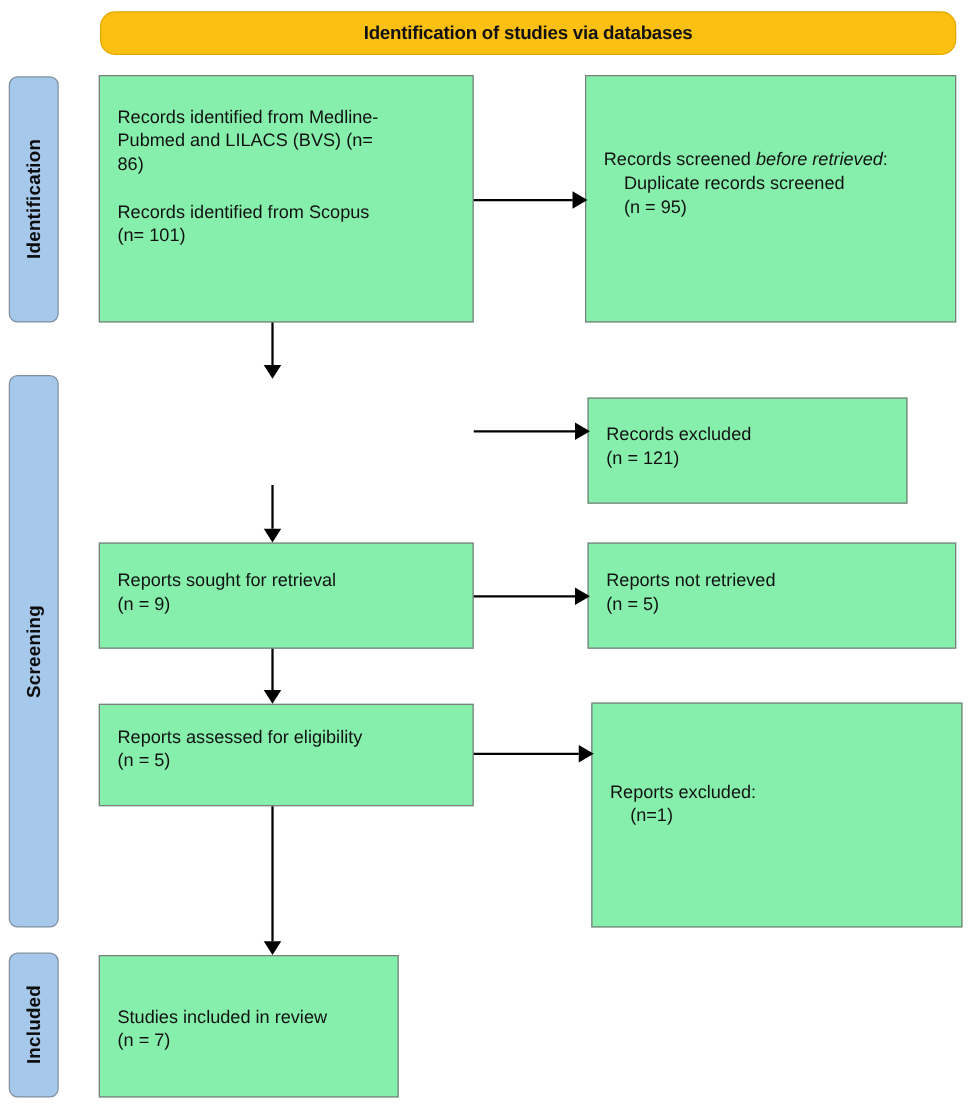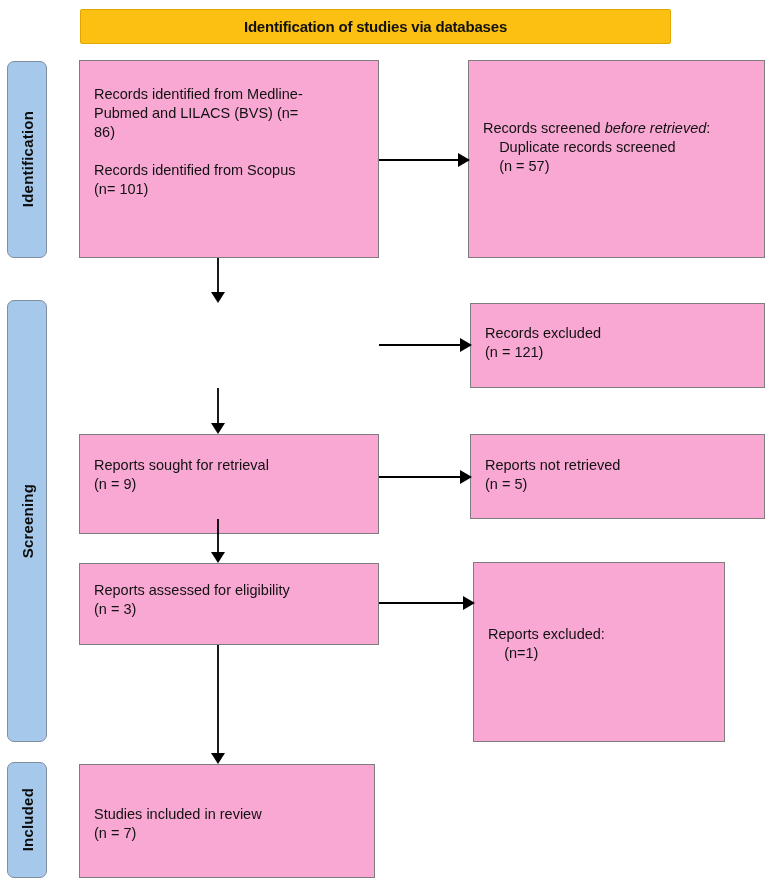--- a/index.html
+++ b/index.html
@@ -18,25 +18,25 @@
     height: 887px;
     background: #ffffff;
     overflow: hidden;
   }
 
   
   .banner {
     position: absolute;
     left: 80px;
     top: 9px;
-    width: 591px;
+    width: 685px;
     height: 35px;
     background: #FBC011;
     border: 1px solid #e0a800;
-    border-radius: 2px;
+    border-radius: 12px;
     display: flex;
     align-items: center;
     justify-content: center;
     box-sizing: border-box;
     text-align: right;
   }
   .banner-text {
     font-size: 15px;
     font-weight: bold;
     color: #111111;
@@ -66,46 +66,46 @@
     letter-spacing: 0.2px;
     white-space: nowrap;
   }
   #stage-identification { top: 61px;  height: 197px; }
   #stage-screening      { top: 300px; height: 442px; }
   #stage-included       { top: 762px; height: 116px; }
 
   
   .box {
     position: absolute;
-    background: #f9a8d4;
+    background: #86efac;
     border: 1.6px solid #7d7d7d;
     box-sizing: border-box;
     padding: 0;
   }
   .box-text {
     position: absolute;
     left: 14px;
     right: 8px;
     font-size: 14.5px;
     line-height: 19px;
     color: #111111;
     white-space: pre-wrap;
   }
   .box-text.ital-lead .it { font-style: italic; }
 
   
   #box-identified      { left: 79px;  top: 60px;  width: 300px; height: 198px; }
   #box-removed         { left: 468px; top: 60px;  width: 297px; height: 198px; }
   #box-screened        { left: 79px;  top: 303px; width: 300px; height: 85px;  }
-  #box-excluded        { left: 470px; top: 303px; width: 295px; height: 85px;  }
-  #box-sought          { left: 79px;  top: 434px; width: 300px; height: 100px;  }
+  #box-excluded        { left: 470px; top: 318px; width: 256px; height: 85px;  }
+  #box-sought          { left: 79px;  top: 434px; width: 300px; height: 85px;  }
   #box-notretrieved    { left: 470px; top: 434px; width: 295px; height: 85px;  }
   #box-assessed        { left: 79px;  top: 563px; width: 300px; height: 82px;  }
-  #box-reportsexcluded { left: 473px; top: 562px; width: 252px; height: 180px; }
-  #box-included        { left: 79px;  top: 764px; width: 296px; height: 114px; text-decoration: underline; }
+  #box-reportsexcluded { left: 473px; top: 562px; width: 297px; height: 180px; }
+  #box-included        { left: 79px;  top: 764px; width: 240px; height: 114px; text-decoration: underline; }
 
   
   #txt-identified      { top: 24px; }
   #txt-removed         { top: 58px; }
   #txt-screened        { top: 11px; }
   #txt-excluded        { top: 20px; }
   #txt-sought          { top: 21px; }
   #txt-notretrieved    { top: 21px; }
   #txt-assessed        { top: 17px; }
   #txt-reportsexcluded { top: 62px; }
@@ -145,42 +145,42 @@
 Pubmed and LILACS (BVS) (n=
 86)
 
 Records identified from Scopus
 (n= 101)</div>
   </div>
 
   <div class="box" id="box-removed">
     <div class="box-text ital-lead" id="txt-removed"><span>Records screened </span><span class="it">before retrieved</span><span>:</span>
 <span>    Duplicate records screened</span>
-<span>    (n = 57)</span></div>
+<span>    (n = 95)</span></div>
   </div>
 
 
   <div class="box" id="box-excluded">
     <div class="box-text" id="txt-excluded">Records excluded
 (n = 121)</div>
   </div>
 
   <div class="box" id="box-sought">
     <div class="box-text" id="txt-sought">Reports sought for retrieval
 (n = 9)</div>
   </div>
 
   <div class="box" id="box-notretrieved">
     <div class="box-text" id="txt-notretrieved">Reports not retrieved
 (n = 5)</div>
   </div>
 
   <div class="box" id="box-assessed">
     <div class="box-text" id="txt-assessed">Reports assessed for eligibility
-(n = 3)</div>
+(n = 5)</div>
   </div>
 
   <div class="box" id="box-reportsexcluded">
     <div class="box-text" id="txt-reportsexcluded">Reports excluded:
     (n=1)</div>
   </div>
 
   <div class="box" id="box-included">
     <div class="box-text" id="txt-included">Studies included in review
 (n = 7)</div>

